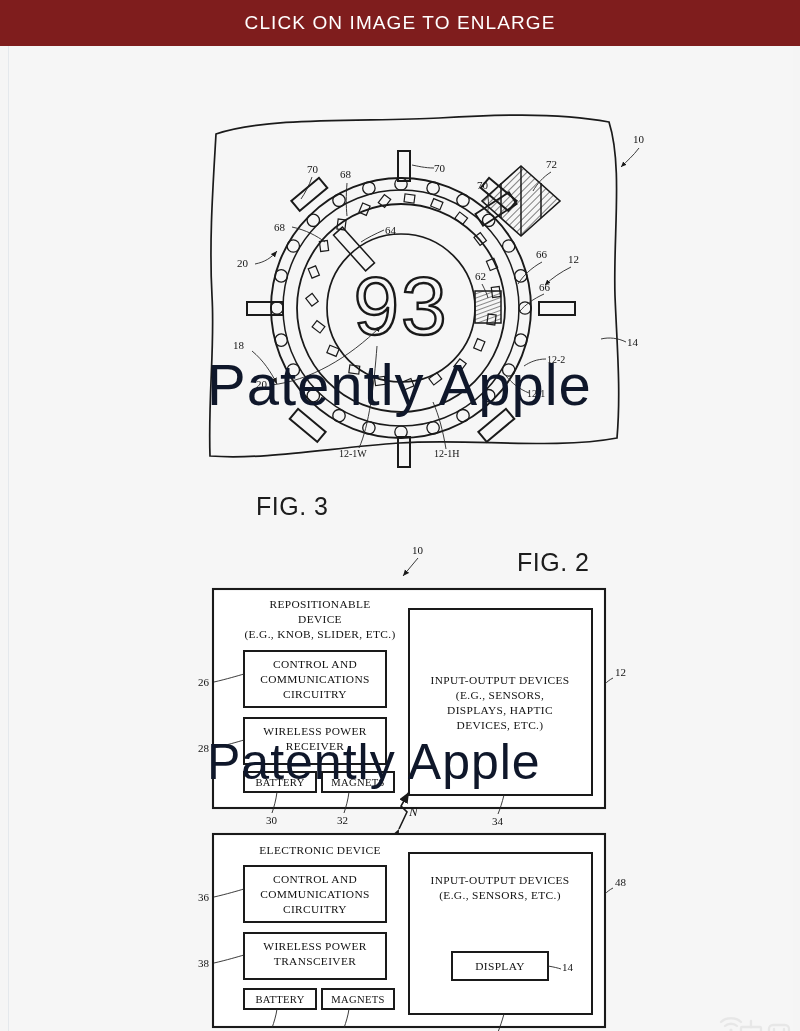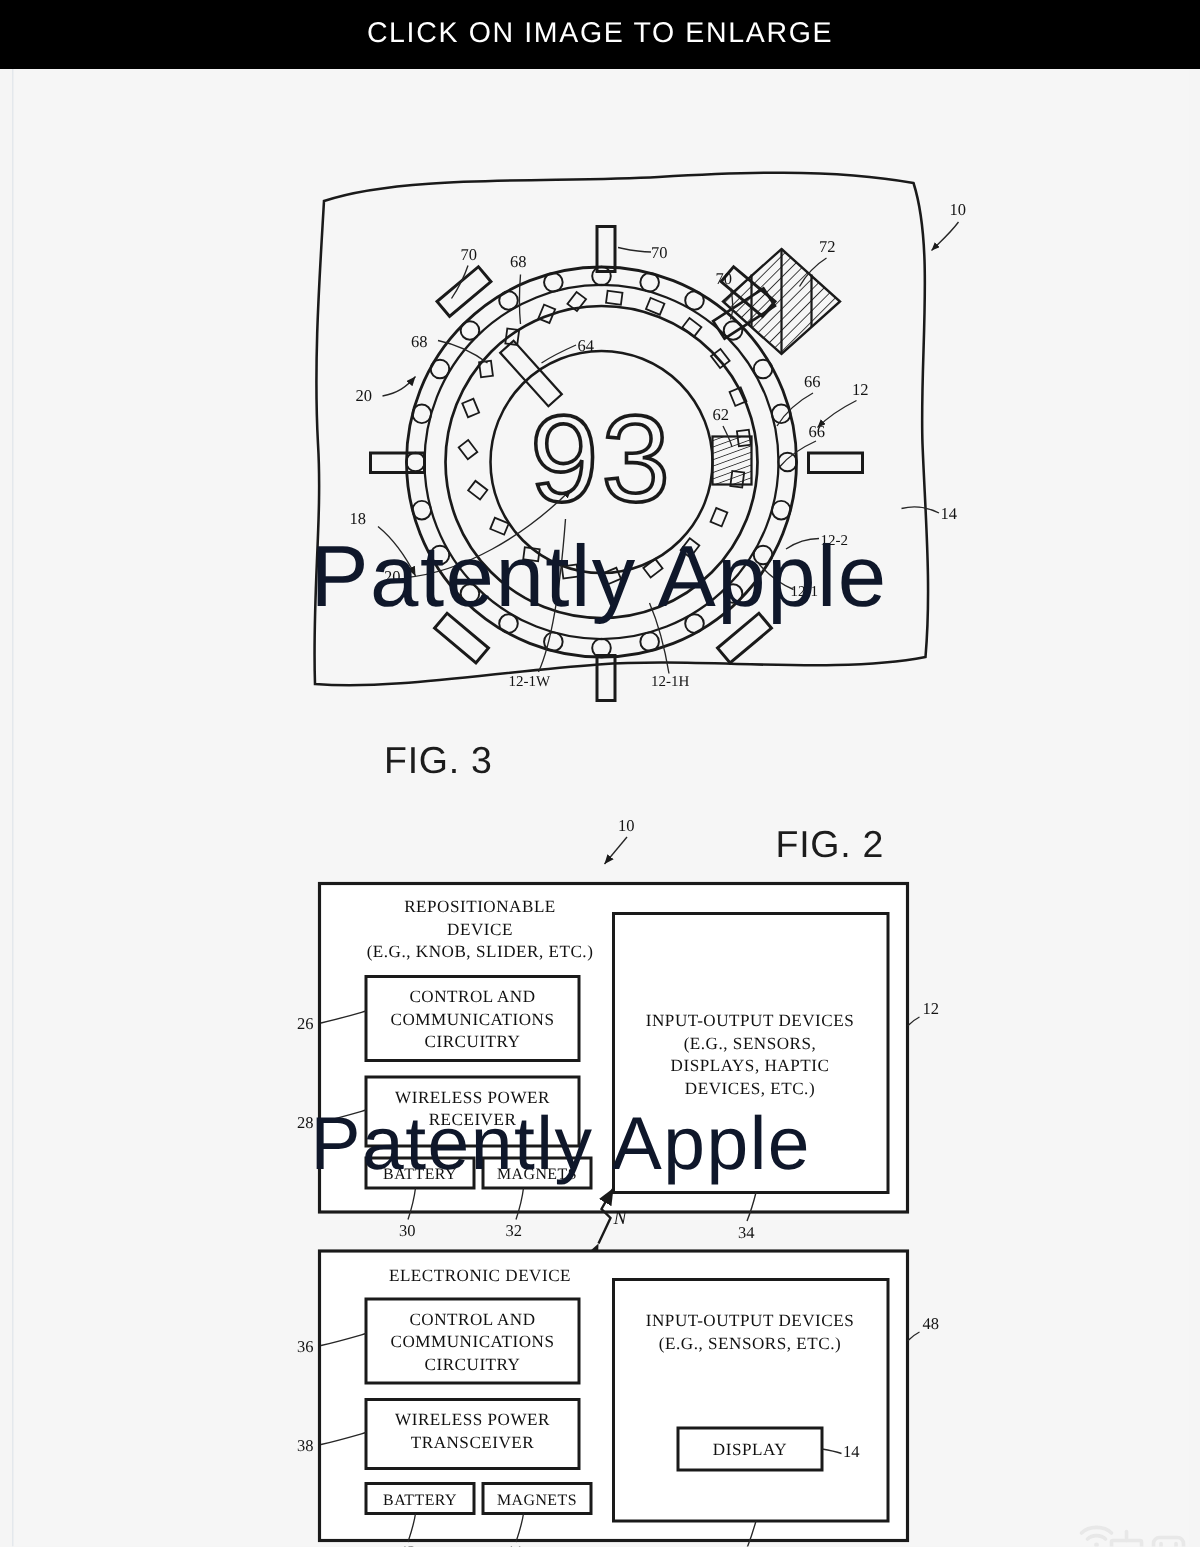--- a/index.html
+++ b/index.html
@@ -6,21 +6,21 @@
   body{
     width:800px;height:1031px;
     background:#f4f4f4;
     font-family:"Liberation Serif", serif;
     overflow:hidden;
     position:relative;
   }
   
   #header-bar{
     position:absolute;left:0;top:0;width:800px;height:46px;
-    background:#000000;
+    background:#7f1d1d;
     display:flex;align-items:center;justify-content:center;
   }
   #header-bar .htxt{
     color:#ffffff;
     font-family:"Liberation Sans", sans-serif;
     font-size:19px;letter-spacing:1.1px;font-weight:400;
   }
   
   #page{
     position:absolute;left:0;top:46px;width:800px;height:985px;

